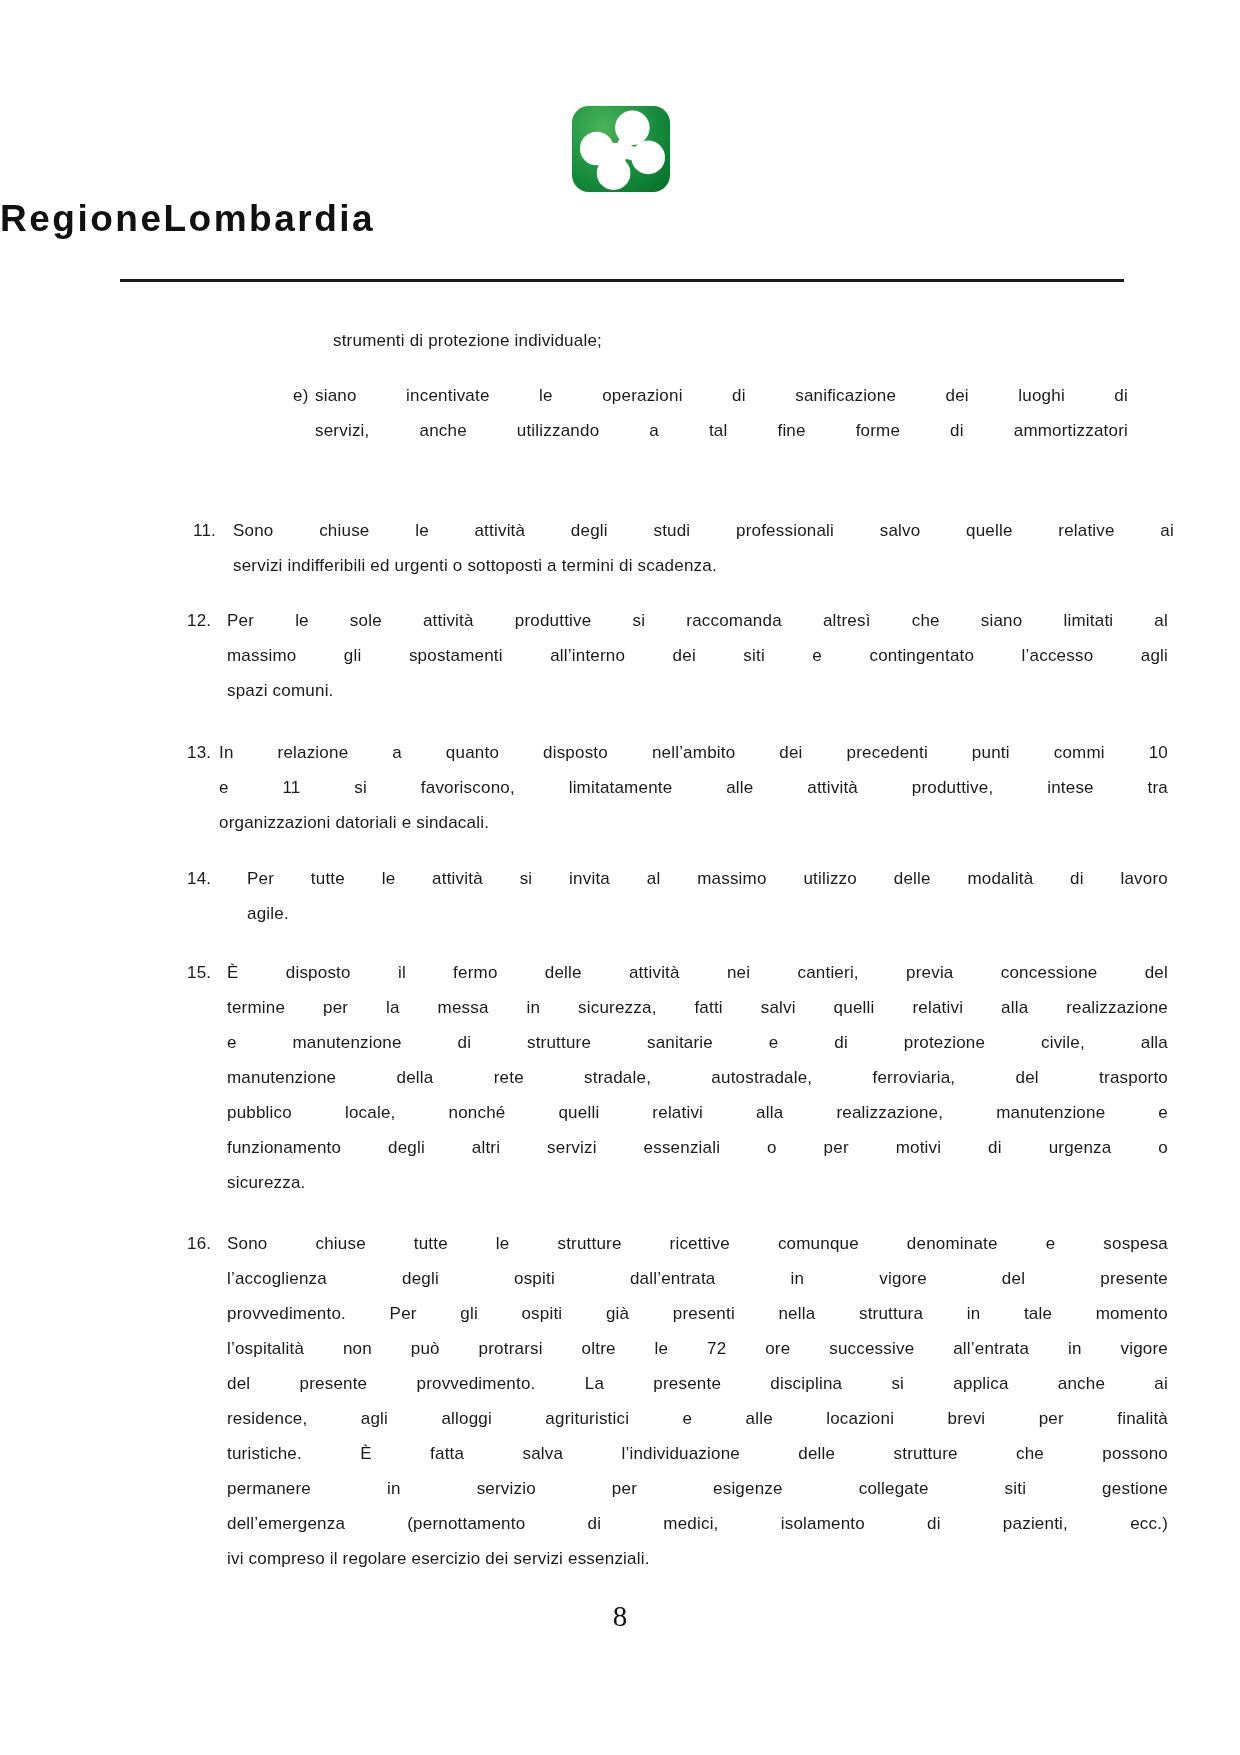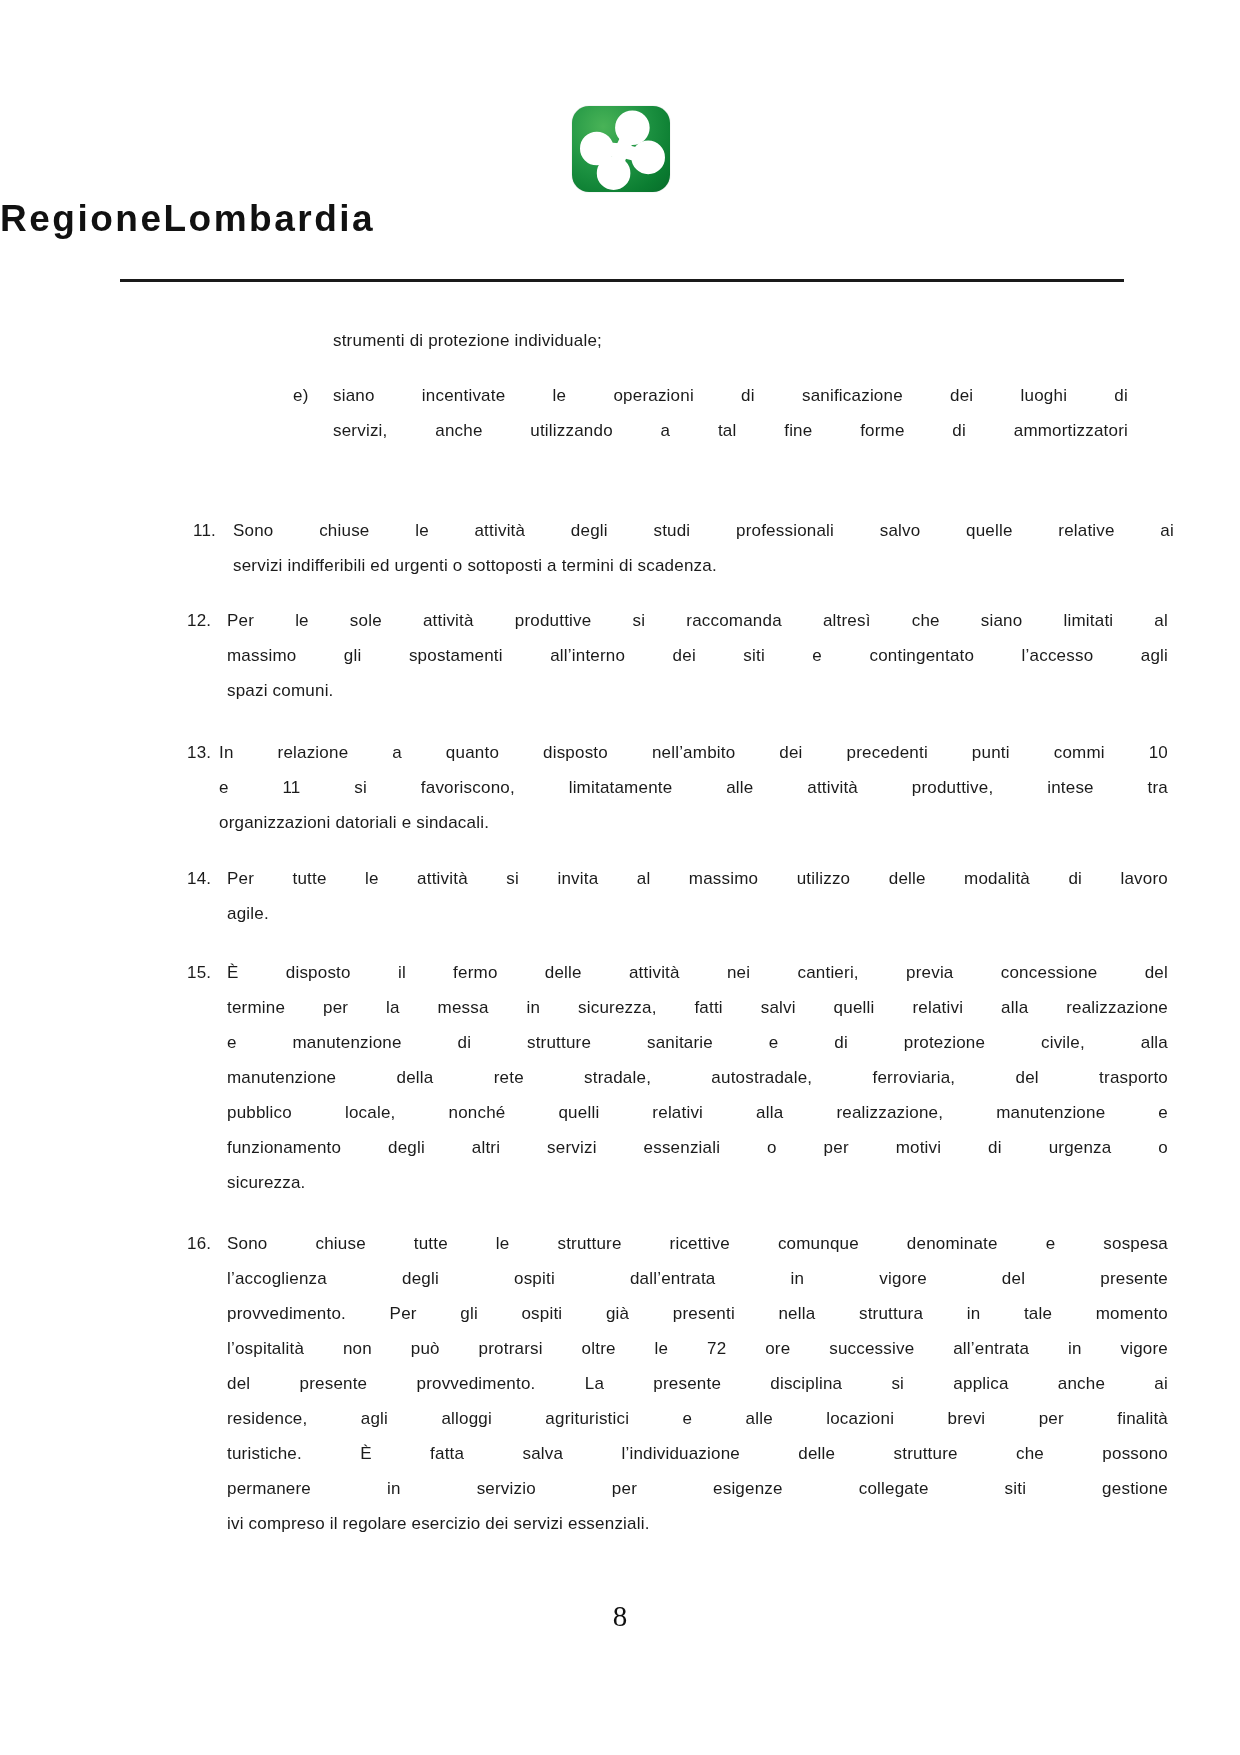--- a/index.html
+++ b/index.html
@@ -93,21 +93,21 @@
   <div class="header-rule"></div>
 
   <div id="content">
       <div class="block" style="top: 323px; left: 333px; width: 795px;">
         <div class="lines" style="margin-left: 0px;">
           <div class="line">strumenti di protezione individuale;</div>
         </div>
       </div>
       <div class="block" style="top: 378px; left: 293px; width: 835px;">
         <span class="marker">e)</span>
-        <div class="lines" style="margin-left: 40px;">
+        <div class="lines" style="margin-left: 22px;">
           <div class="line j">siano incentivate le operazioni di sanificazione dei luoghi di</div>
           <div class="line j">servizi, anche utilizzando a tal fine forme di ammortizzatori</div>
         </div>
       </div>
       <div class="block" style="top: 513px; left: 193px; width: 981px;">
         <span class="marker">11.</span>
         <div class="lines" style="margin-left: 40px;">
           <div class="line j">Sono chiuse le attività degli studi professionali salvo quelle relative ai</div>
           <div class="line">servizi indifferibili ed urgenti o sottoposti a termini di scadenza.</div>
         </div>
@@ -123,21 +123,21 @@
       <div class="block" style="top: 735px; left: 187px; width: 981px;">
         <span class="marker">13.</span>
         <div class="lines" style="margin-left: 32px;">
           <div class="line j">In relazione a quanto disposto nell’ambito dei precedenti punti commi 10</div>
           <div class="line j">e 11 si favoriscono, limitatamente alle attività produttive, intese tra</div>
           <div class="line">organizzazioni datoriali e sindacali.</div>
         </div>
       </div>
       <div class="block" style="top: 861px; left: 187px; width: 981px;">
         <span class="marker">14.</span>
-        <div class="lines" style="margin-left: 40px;">
+        <div class="lines" style="margin-left: 60px;">
           <div class="line j">Per tutte le attività si invita al massimo utilizzo delle modalità di lavoro</div>
           <div class="line">agile.</div>
         </div>
       </div>
       <div class="block" style="top: 955px; left: 187px; width: 981px;">
         <span class="marker">15.</span>
         <div class="lines" style="margin-left: 40px;">
           <div class="line j">È disposto il fermo delle attività nei cantieri, previa concessione del</div>
           <div class="line j">termine per la messa in sicurezza, fatti salvi quelli relativi alla realizzazione</div>
           <div class="line j">e manutenzione di strutture sanitarie e di protezione civile, alla</div>
@@ -151,20 +151,21 @@
         <span class="marker">16.</span>
         <div class="lines" style="margin-left: 40px;">
           <div class="line j">Sono chiuse tutte le strutture ricettive comunque denominate e sospesa</div>
           <div class="line j">l’accoglienza degli ospiti dall’entrata in vigore del presente</div>
           <div class="line j">provvedimento. Per gli ospiti già presenti nella struttura in tale momento</div>
           <div class="line j">l’ospitalità non può protrarsi oltre le 72 ore successive all’entrata in vigore</div>
           <div class="line j">del presente provvedimento. La presente disciplina si applica anche ai</div>
           <div class="line j">residence, agli alloggi agrituristici e alle locazioni brevi per finalità</div>
           <div class="line j">turistiche. È fatta salva l’individuazione delle strutture che possono</div>
           <div class="line j">permanere in servizio per esigenze collegate siti gestione</div>
+          <div class="line j">dell’emergenza (pernottamento di medici, isolamento di pazienti, ecc.)</div>
           <div class="line">ivi compreso il regolare esercizio dei servizi essenziali.</div>
         </div>
       </div>
     </div>
 
   <div class="page-number">8</div>
 
 </div>
 
 </body></html>

